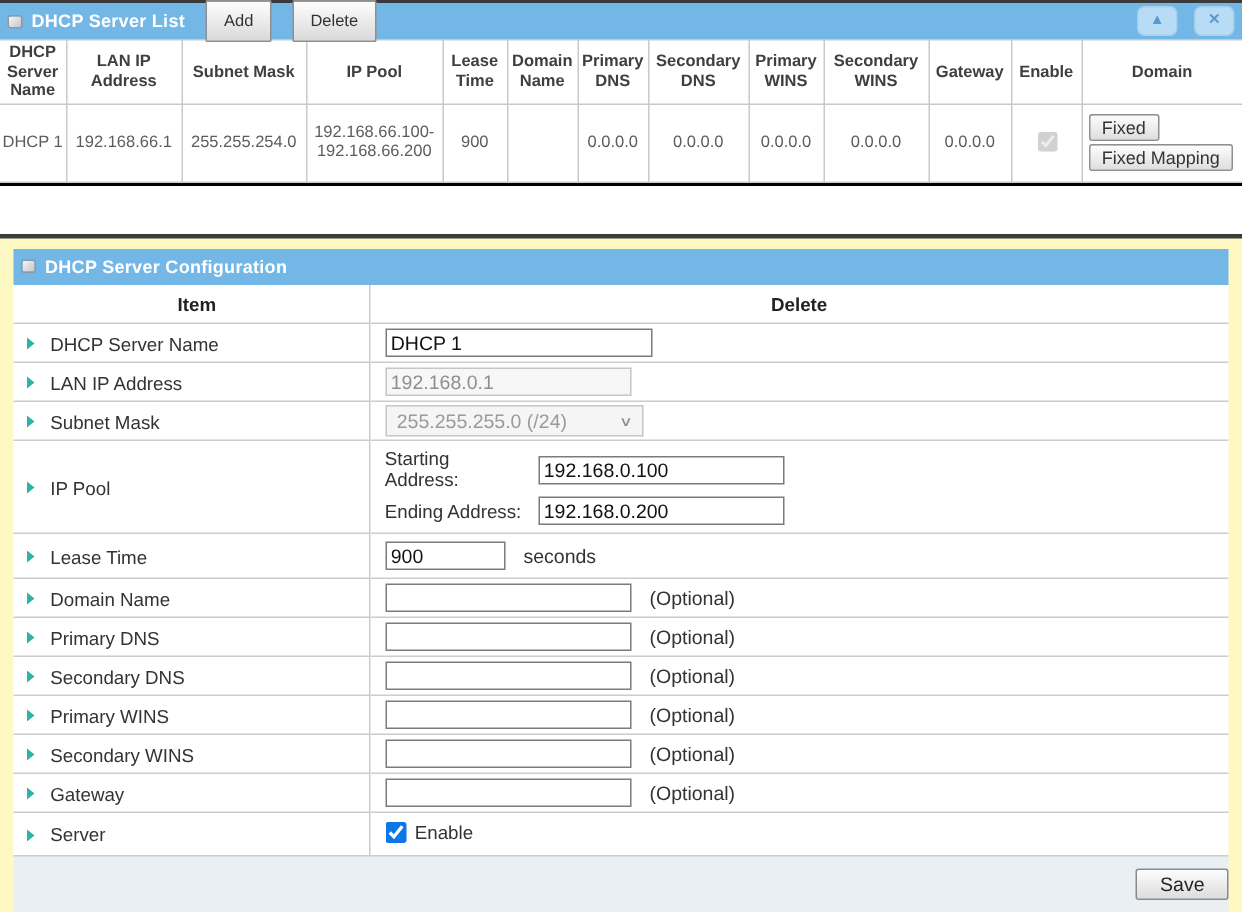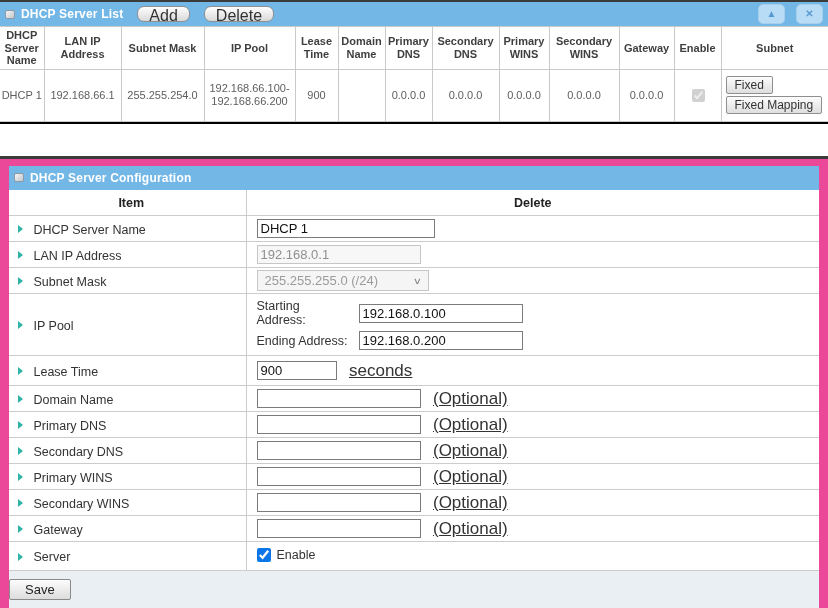--- a/index.html
+++ b/index.html
@@ -20,24 +20,24 @@
   .bullet {
     width:10px; height:9px; flex:0 0 auto;
     background:linear-gradient(135deg,#f4f4f4,#c2c8cc);
     border:1px solid #8d9aa5; border-radius:2px;
   }
   .caption-title {
     color:#fff; font-weight:bold; font-size:12px; letter-spacing:.2px;
     white-space:nowrap;
   }
   .bar-btn {
-    margin-left:8px; height:16px; padding:0 11px;
-    font-family:inherit; font-size:16px; color:#333;
+    margin-left:8px; height:28px; padding:0 11px;
+    font-family:inherit; font-size:11px; color:#333;
     background:linear-gradient(#fefefe,#d9d9d9);
-    border:1px solid #8f8f8f; border-radius:7px;
+    border:1px solid #8f8f8f; border-radius:1px;
     cursor:pointer; white-space:nowrap;
   }
   .spacer { flex:1; }
   .win-btn {
     width:27px; height:20px; margin-left:5px;
     background:#b9dcf6; border:1px solid #a6cfec; border-radius:5px;
     color:#579ad2; font-size:10px; font-weight:bold; line-height:1;
     display:flex; align-items:center; justify-content:center;
     cursor:pointer; padding:0;
   }
@@ -67,21 +67,21 @@
     background:linear-gradient(#fdfdfd,#dedede);
     border:1px solid #8f8f8f; border-radius:2px;
     padding:1px 8px; cursor:pointer;
   }
   .list-check { width:13px; height:13px; }
 
   
   .config-panel {
     margin-top:32px;
     border-top:3px solid #3b3b3b;
-    background:#ec4899;
+    background:#fef9c3;
     padding:7px 9px 0 9px;
   }
   .config-table { width:100%; border-collapse:collapse; background:#fff; }
   .config-table col.item-col { width:237px; }
   .config-table td {
     border-top:1px solid #ccc;
     font-size:12.5px; color:#333; height:26px; vertical-align:middle;
   }
   .config-table tr.hdr td {
     font-weight:bold; text-align:center; height:26px; color:#222;
@@ -109,29 +109,29 @@
   .fake-select {
     width:172px; height:21px;
     background:#f5f5f5; border:1px solid #c6c6c6;
     color:#9b9b9b; font-size:13px;
     display:inline-flex; align-items:center; justify-content:space-between;
     padding:0 7px; vertical-align:middle;
   }
   .chev { color:#8a8a8a; font-size:9px; transform:scaleX(1.4); }
   .pool-line { display:flex; align-items:center; gap:8px; margin:4px 0; }
   .pool-label { width:94px; }
-  .note, .unit { margin-left:9px; font-size:17px; color:#333; vertical-align:middle;text-decoration:underline; }
+  .note, .unit { margin-left:9px; font-size:13px; color:#333; vertical-align:middle; }
   tr.pool-row td { height:58px; }
   tr.lease-row td { height:30px; }
   tr.server-row td { height:28px; }
   .chk-wrap { display:inline-flex; align-items:center; gap:6px; }
   .blue-check { width:14px; height:14px; accent-color:#0b76e8; margin:0; }
   .config-footer {
     height:38px; background:#e9eff2; border-top:1px solid #ccc;
-    display:flex; align-items:center; justify-content:flex-start;
+    display:flex; align-items:center; justify-content:flex-end;
   }
   .save-btn {
     font-family:inherit; font-size:13px; color:#222;
     background:linear-gradient(#fdfdfd,#dcdcdc);
     border:1px solid #8a8a8a; border-radius:2px;
     padding:2px 15px; cursor:pointer;
   }
 </style>
 </head>
 <body>
@@ -174,21 +174,21 @@
         <th>Subnet Mask</th>
         <th>IP Pool</th>
         <th>Lease Time</th>
         <th>Domain Name</th>
         <th>Primary DNS</th>
         <th>Secondary DNS</th>
         <th>Primary WINS</th>
         <th>Secondary WINS</th>
         <th>Gateway</th>
         <th>Enable</th>
-        <th>Subnet</th>
+        <th>Domain</th>
       </tr>
     </thead>
     <tbody>
       <tr>
         <td>DHCP 1</td>
         <td>192.168.66.1</td>
         <td>255.255.254.0</td>
         <td>192.168.66.100-192.168.66.200</td>
         <td>900</td>
         <td></td>

